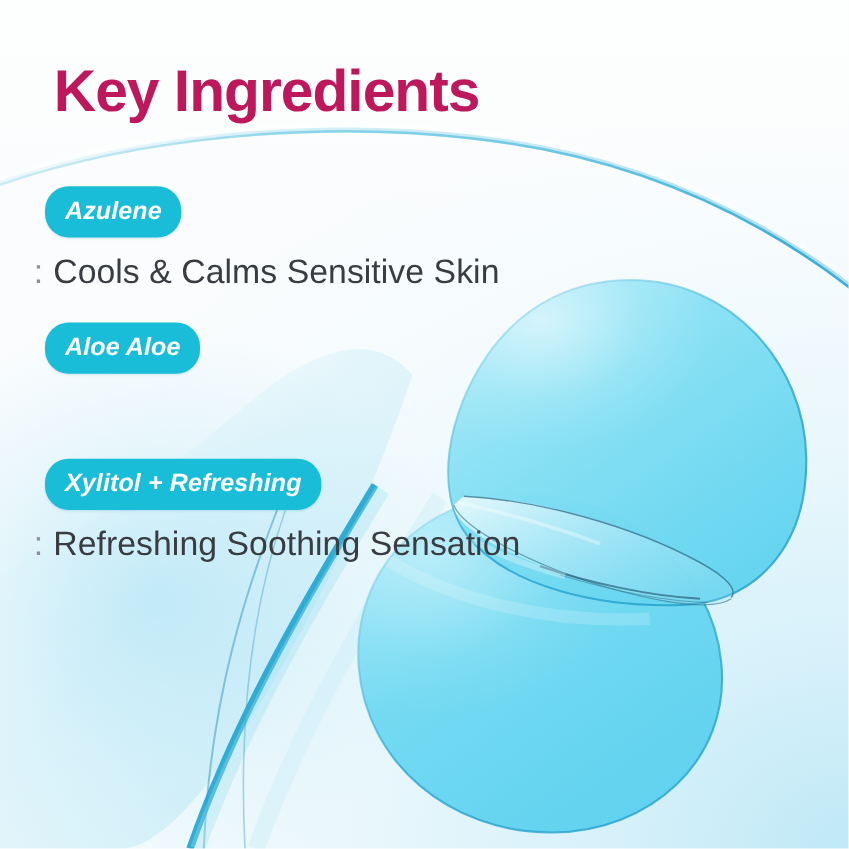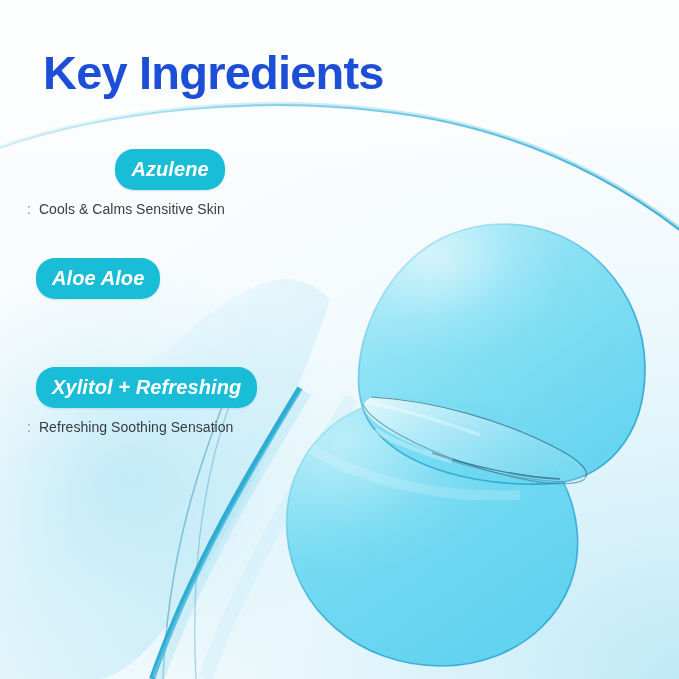--- a/index.html
+++ b/index.html
@@ -53,48 +53,48 @@
     position: absolute;
     inset: 0;
   }
   .page-title {
     position: absolute;
     left: 43px;
     top: 47px;
     font-size: 47px;
     font-weight: 700;
     letter-spacing: -0.8px;
-    color: #1d4ed8;
+    color: #be185d;
     line-height: 1.12;
     white-space: nowrap;
   }
 
   .ing-group { position: absolute; left: 36px; }
-  .ing-group.g1 { top: 149px; text-align: right; }
+  .ing-group.g1 { top: 149px; }
   .ing-group.g2 { top: 258px; }
   .ing-group.g3 { top: 367px; }
 
   .badge {
     display: inline-block;
     background: #19bdd8;
     color: #ffffff;
     font-size: 20px;
     font-weight: 700;
     font-style: italic;
     letter-spacing: 0.1px;
     line-height: 1;
     padding: 10px 16px 11px 16px;
     border-radius: 19px;
     white-space: nowrap;
     box-shadow: 0 1px 2px rgba(25,150,180,0.18);
   }
 
   .desc {
     margin-top: 10px;
-    font-size: 14px;
+    font-size: 27px;
     font-weight: 400;
     color: #393c41;
     letter-spacing: 0.05px;
     white-space: nowrap;
     line-height: 1.3;
     margin-left: -9px;
   }
   .desc .colon {
     color: #8d9097;
     margin-right: 8px;

